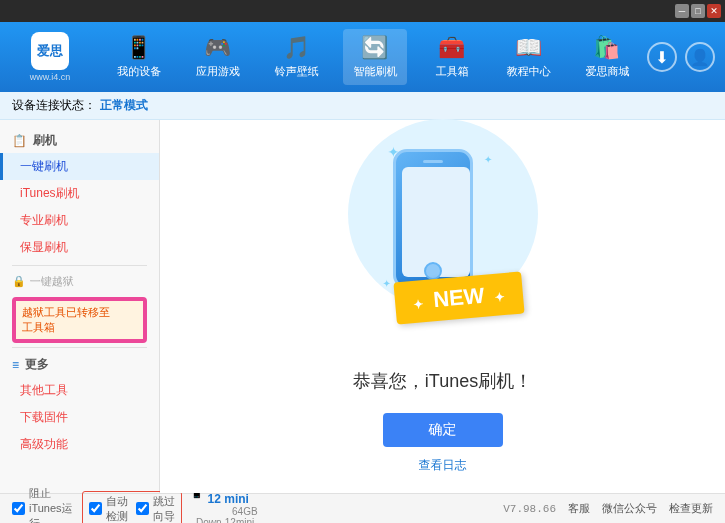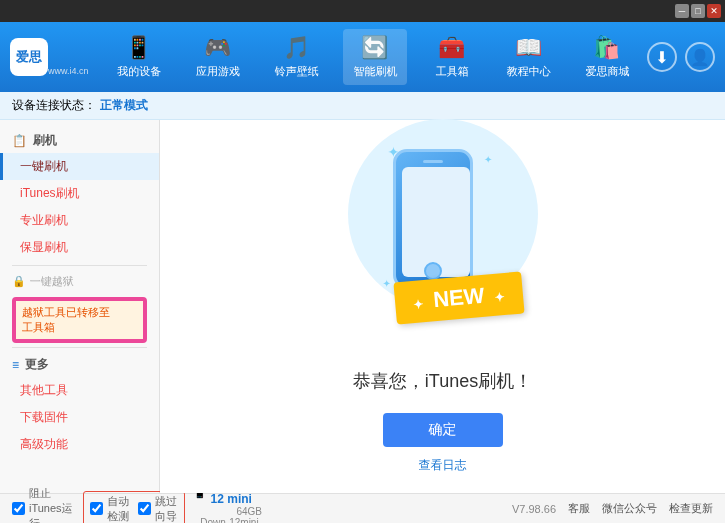--- a/index.html
+++ b/index.html
@@ -30,22 +30,22 @@
     .header {
       height: 70px;
       background: linear-gradient(180deg, #2196f3 0%, #1976d2 100%);
       display: flex;
       align-items: center;
       padding: 0 10px;
     }
     .logo {
       width: 80px;
       display: flex;
-      flex-direction: row;
-      align-items: flex-end;
+      flex-direction: column;
+      align-items: center;
       margin-right: 10px;
     }
     .logo-icon {
       width: 38px; height: 38px;
       border-radius: 8px;
       background: #fff;
       display: flex; align-items: center; justify-content: center;
       font-size: 18px; color: #1976d2; font-weight: bold;
     }
     .logo-text { color: #cde; font-size: 9px; margin-top: 2px; }
@@ -127,21 +127,21 @@
     }
     .sidebar-section-icon { margin-right: 6px; color: #1976d2; }
     .sidebar-item {
       padding: 5px 20px;
       cursor: pointer;
       color: #ef4444;
       font-size: 12px;
     }
     .sidebar-item.active {
       background: #e3f2fd;
-      color: #7f1d1d;
+      color: #1d4ed8;
       border-left: 3px solid #1976d2;
       padding-left: 17px;
     }
     .sidebar-divider {
       height: 1px;
       background: #e0e0e0;
       margin: 4px 12px;
     }
     .sidebar-locked {
       padding: 4px 12px;
@@ -301,21 +301,21 @@
       background: #f5f5f5;
       border-top: 1px solid #e0e0e0;
       display: flex;
       align-items: center;
       padding: 0 12px;
       font-size: 11px;
       color: #666;
     }
     .footer-left { display: flex; align-items: center; gap: 8px; flex: 1; }
     .footer-center { flex: 1; display: flex; justify-content: center; gap: 20px; }
-    .footer-right { display: flex; align-items: center; gap: 12px; }
+    .footer-right { display: flex; align-items: center; gap: 12px; font-family: Liberation Mono, monospace; }
     .footer-device {
       display: flex;
       flex-direction: column;
     }
     .footer-device-name { color: #1976d2; font-weight: bold; font-size: 12px; }
     .footer-device-info { color: #888; font-size: 10px; text-align: right; }
 
     .checkbox-group { display: flex; align-items: center; gap: 4px; }
     .checkbox-group input[type=checkbox] { cursor: pointer; }
 

